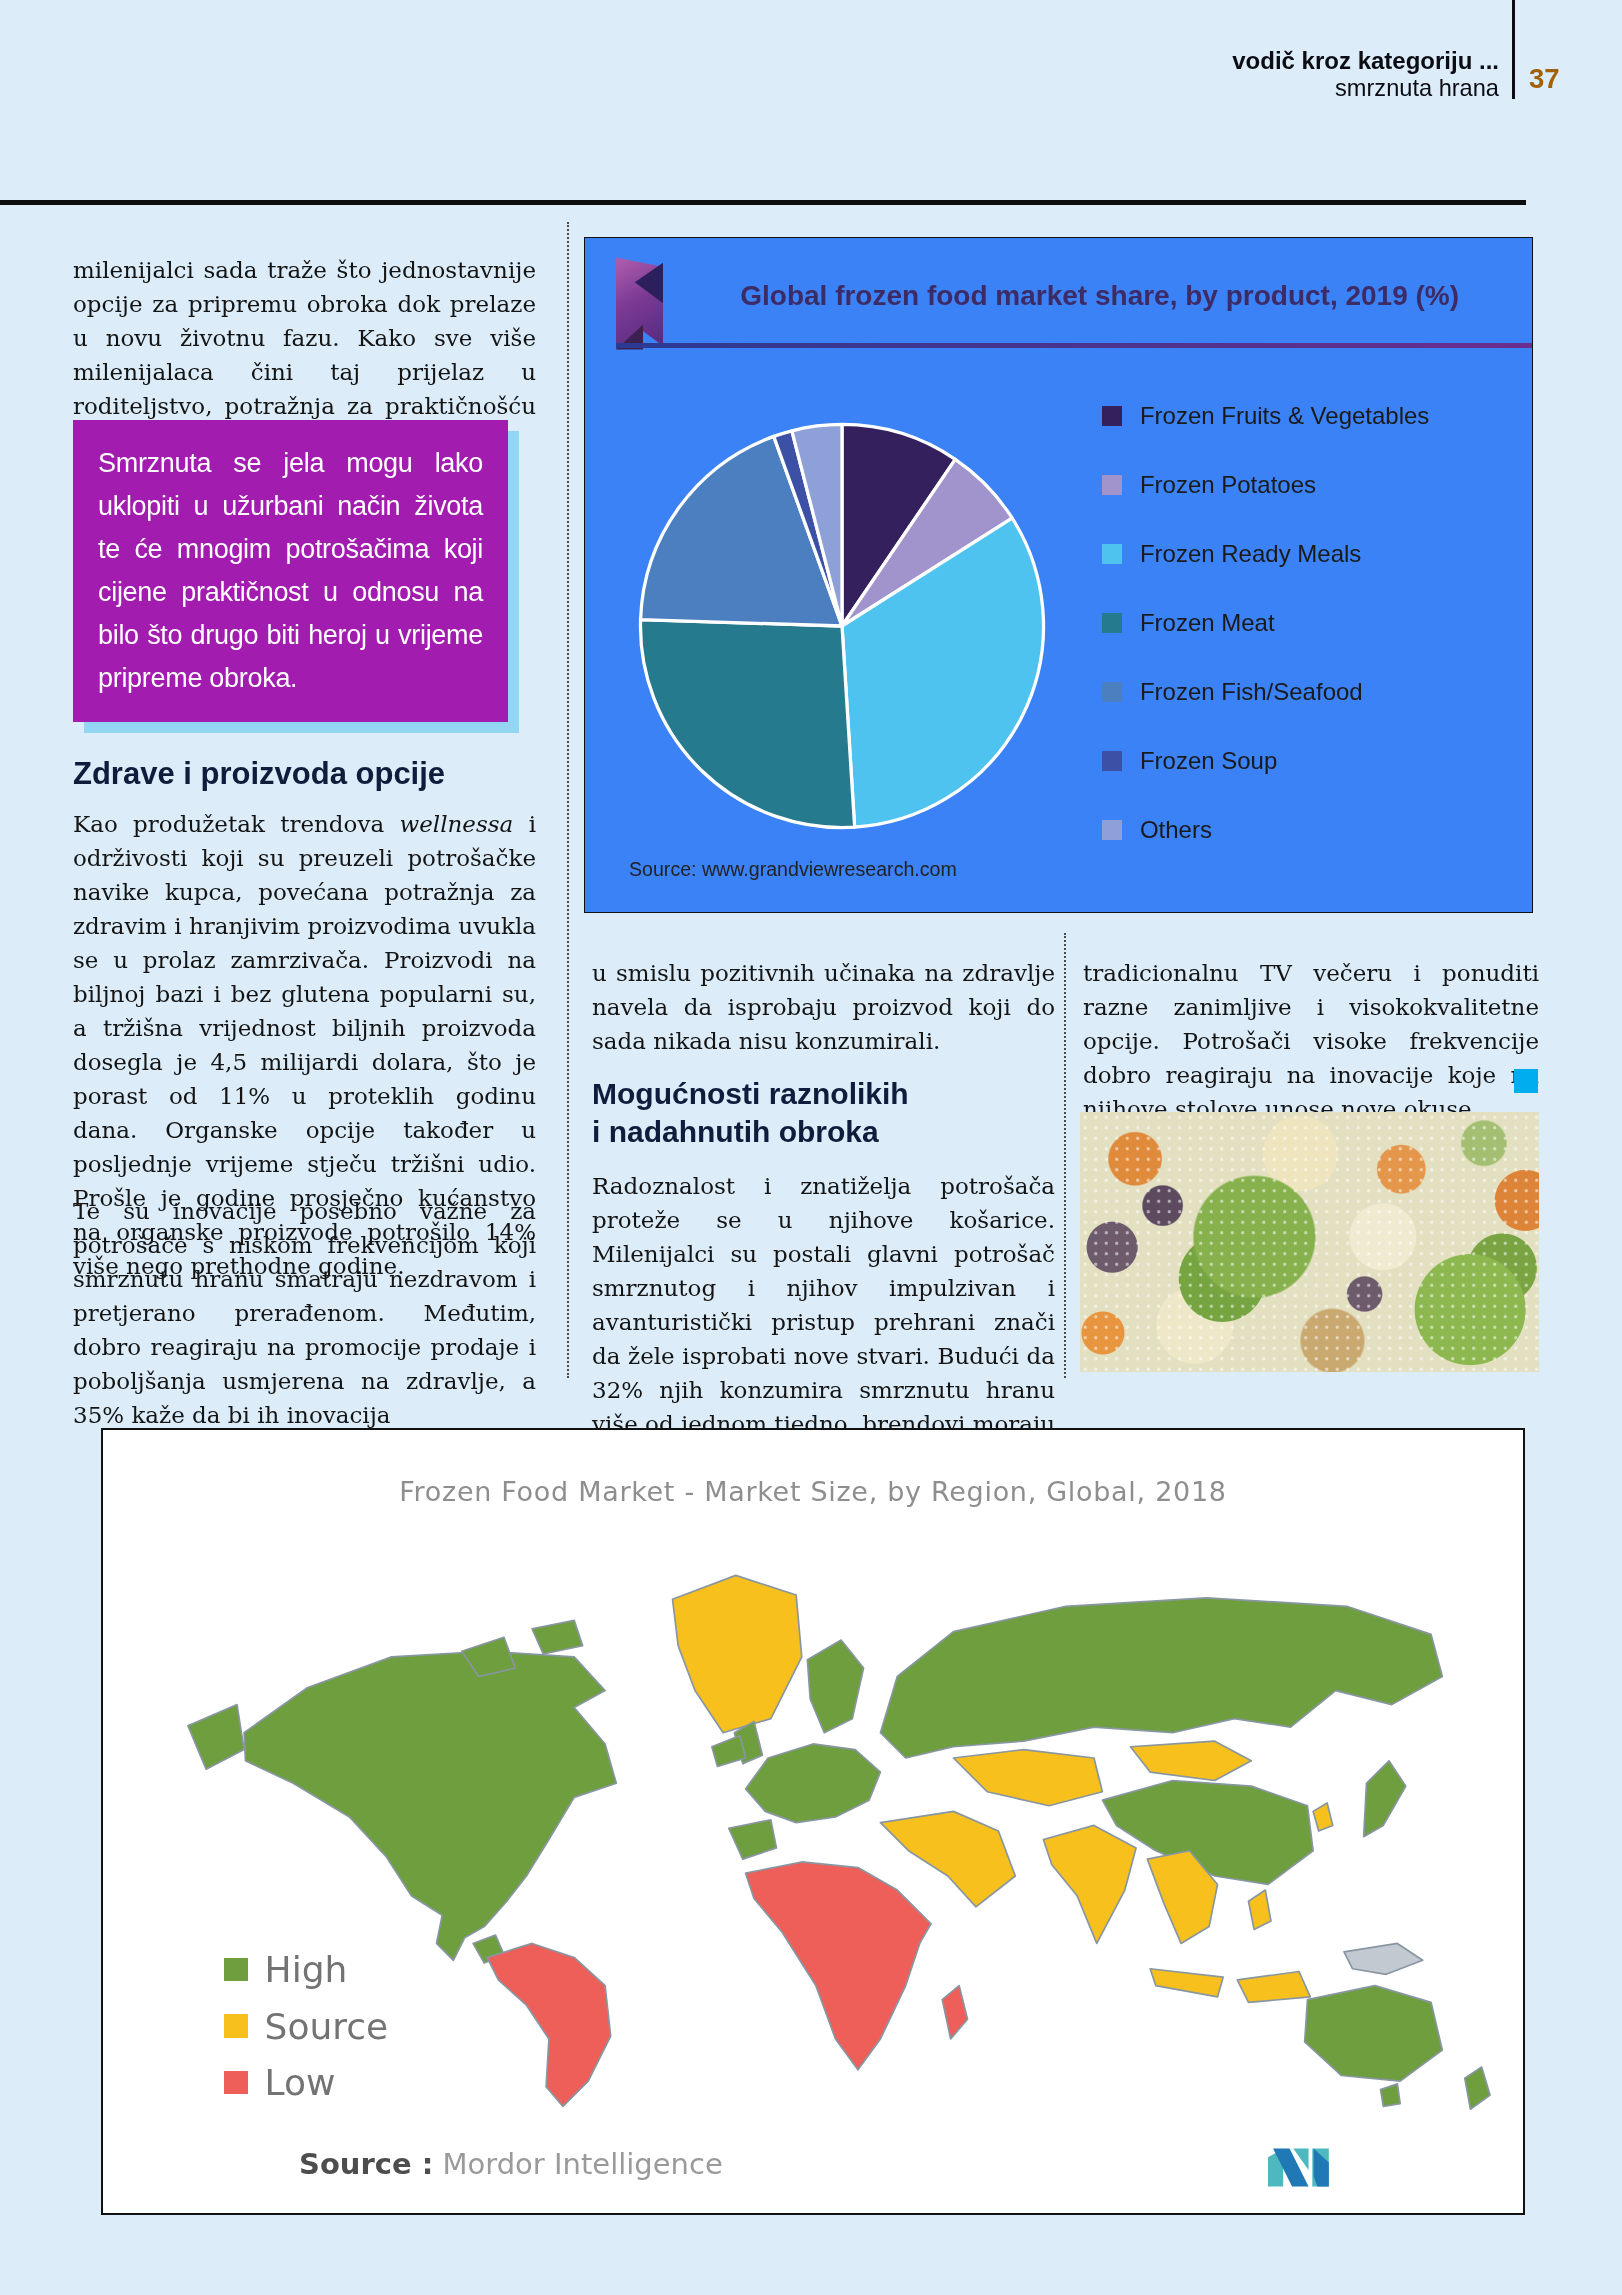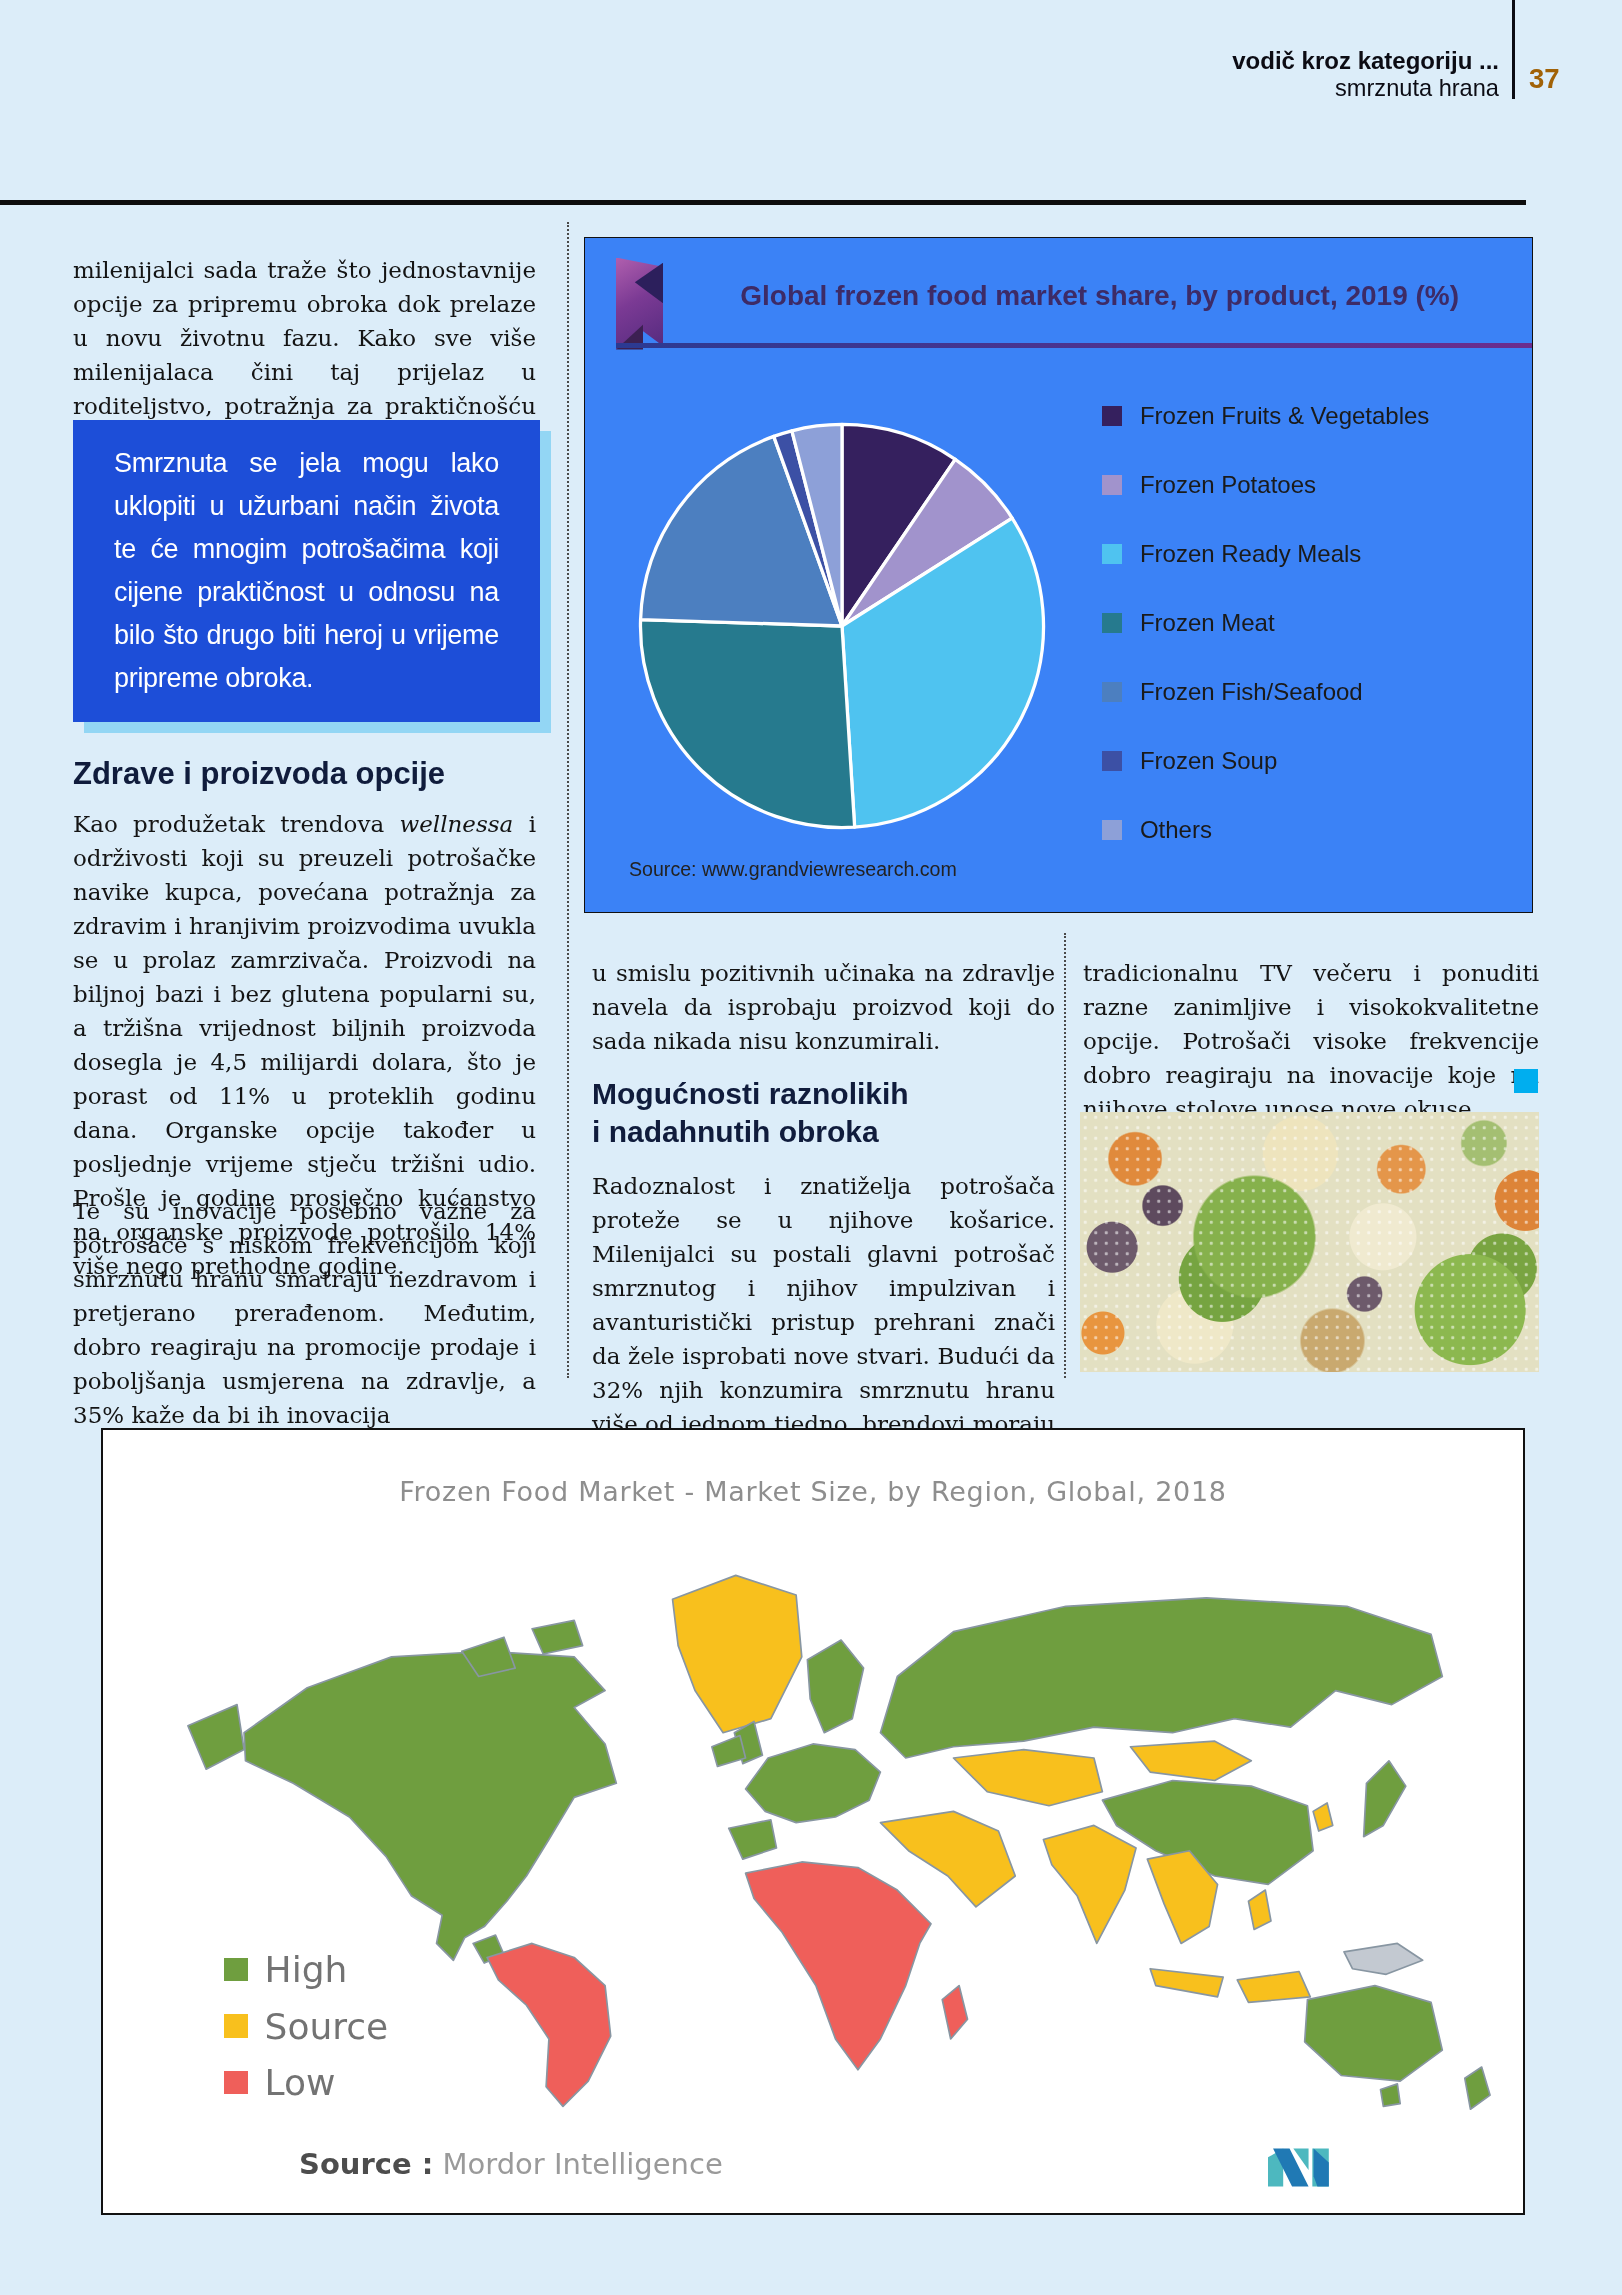--- a/index.html
+++ b/index.html
@@ -19,22 +19,22 @@
   .top-rule{position:absolute; left:0; top:200px; width:1526px; height:4.6px; background:#0d0d0d;}
 
   
   .serif-p{position:absolute; font-size:23px; line-height:34px; text-align:justify;}
   .ital{font-style:italic;}
   .sec-head{position:absolute; font-family:"Liberation Sans", sans-serif; font-weight:bold;
     color:#101c3c; font-size:31px; line-height:37px;}
 
   
   .p-left1{left:73px; top:230px; width:463px;}
-  .callout{position:absolute; left:73px; top:420px; width:385px; padding:22px 41px;
-    background:#1d4ed8; box-shadow:11px 11px 0 0 #93d6f4;
+  .callout{position:absolute; left:73px; top:420px; width:385px; padding:22px 25px;
+    background:#a21caf; box-shadow:11px 11px 0 0 #93d6f4;
     font-family:"Liberation Sans", sans-serif; color:#ffffff;
     font-size:27px; line-height:43px; text-align:justify; letter-spacing:-0.3px;}
   .h-zdrave{left:73px; top:729px; width:463px;}
   .p-left2{left:73px; top:775px; width:463px;margin-top:32px;}
   .p-left3{left:73px; top:1171px; width:463px;}
 
   
   .divider{position:absolute; width:0; border-left:2px dotted #4a4a4a;}
   .divider-a{left:567px; top:222px; height:1156px;}
   .divider-b{left:1064px; top:933px; height:445px;}

